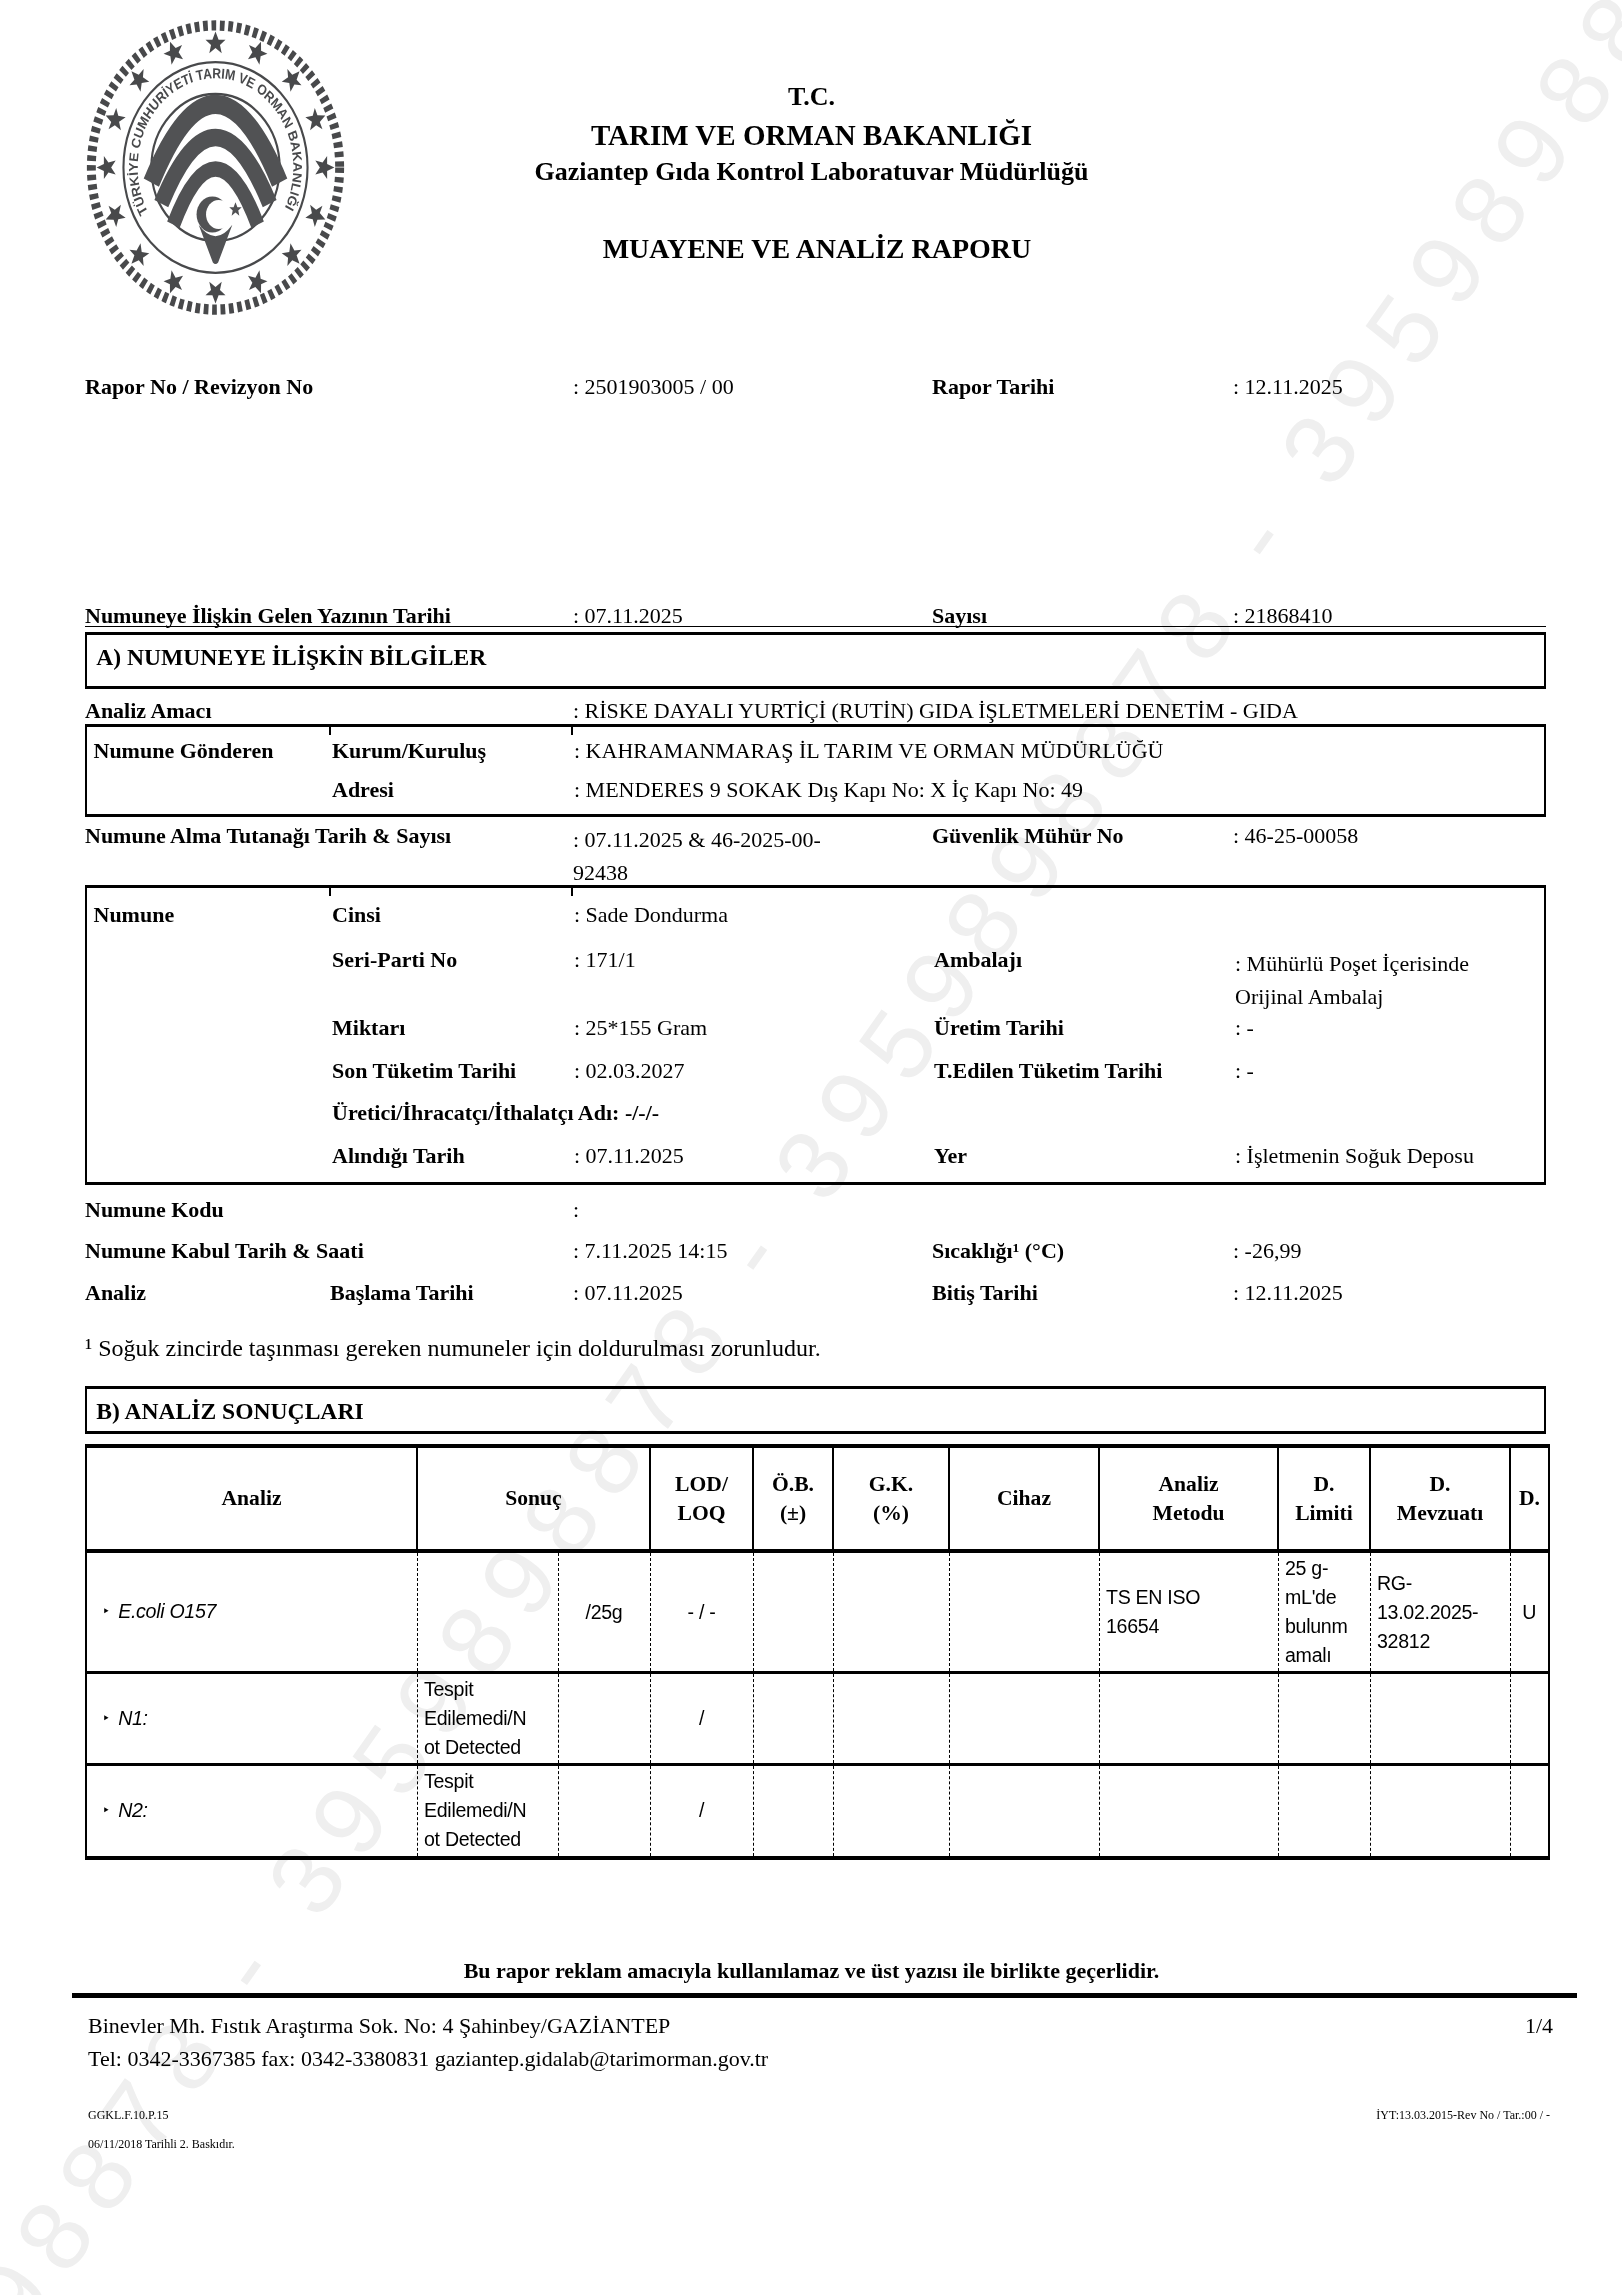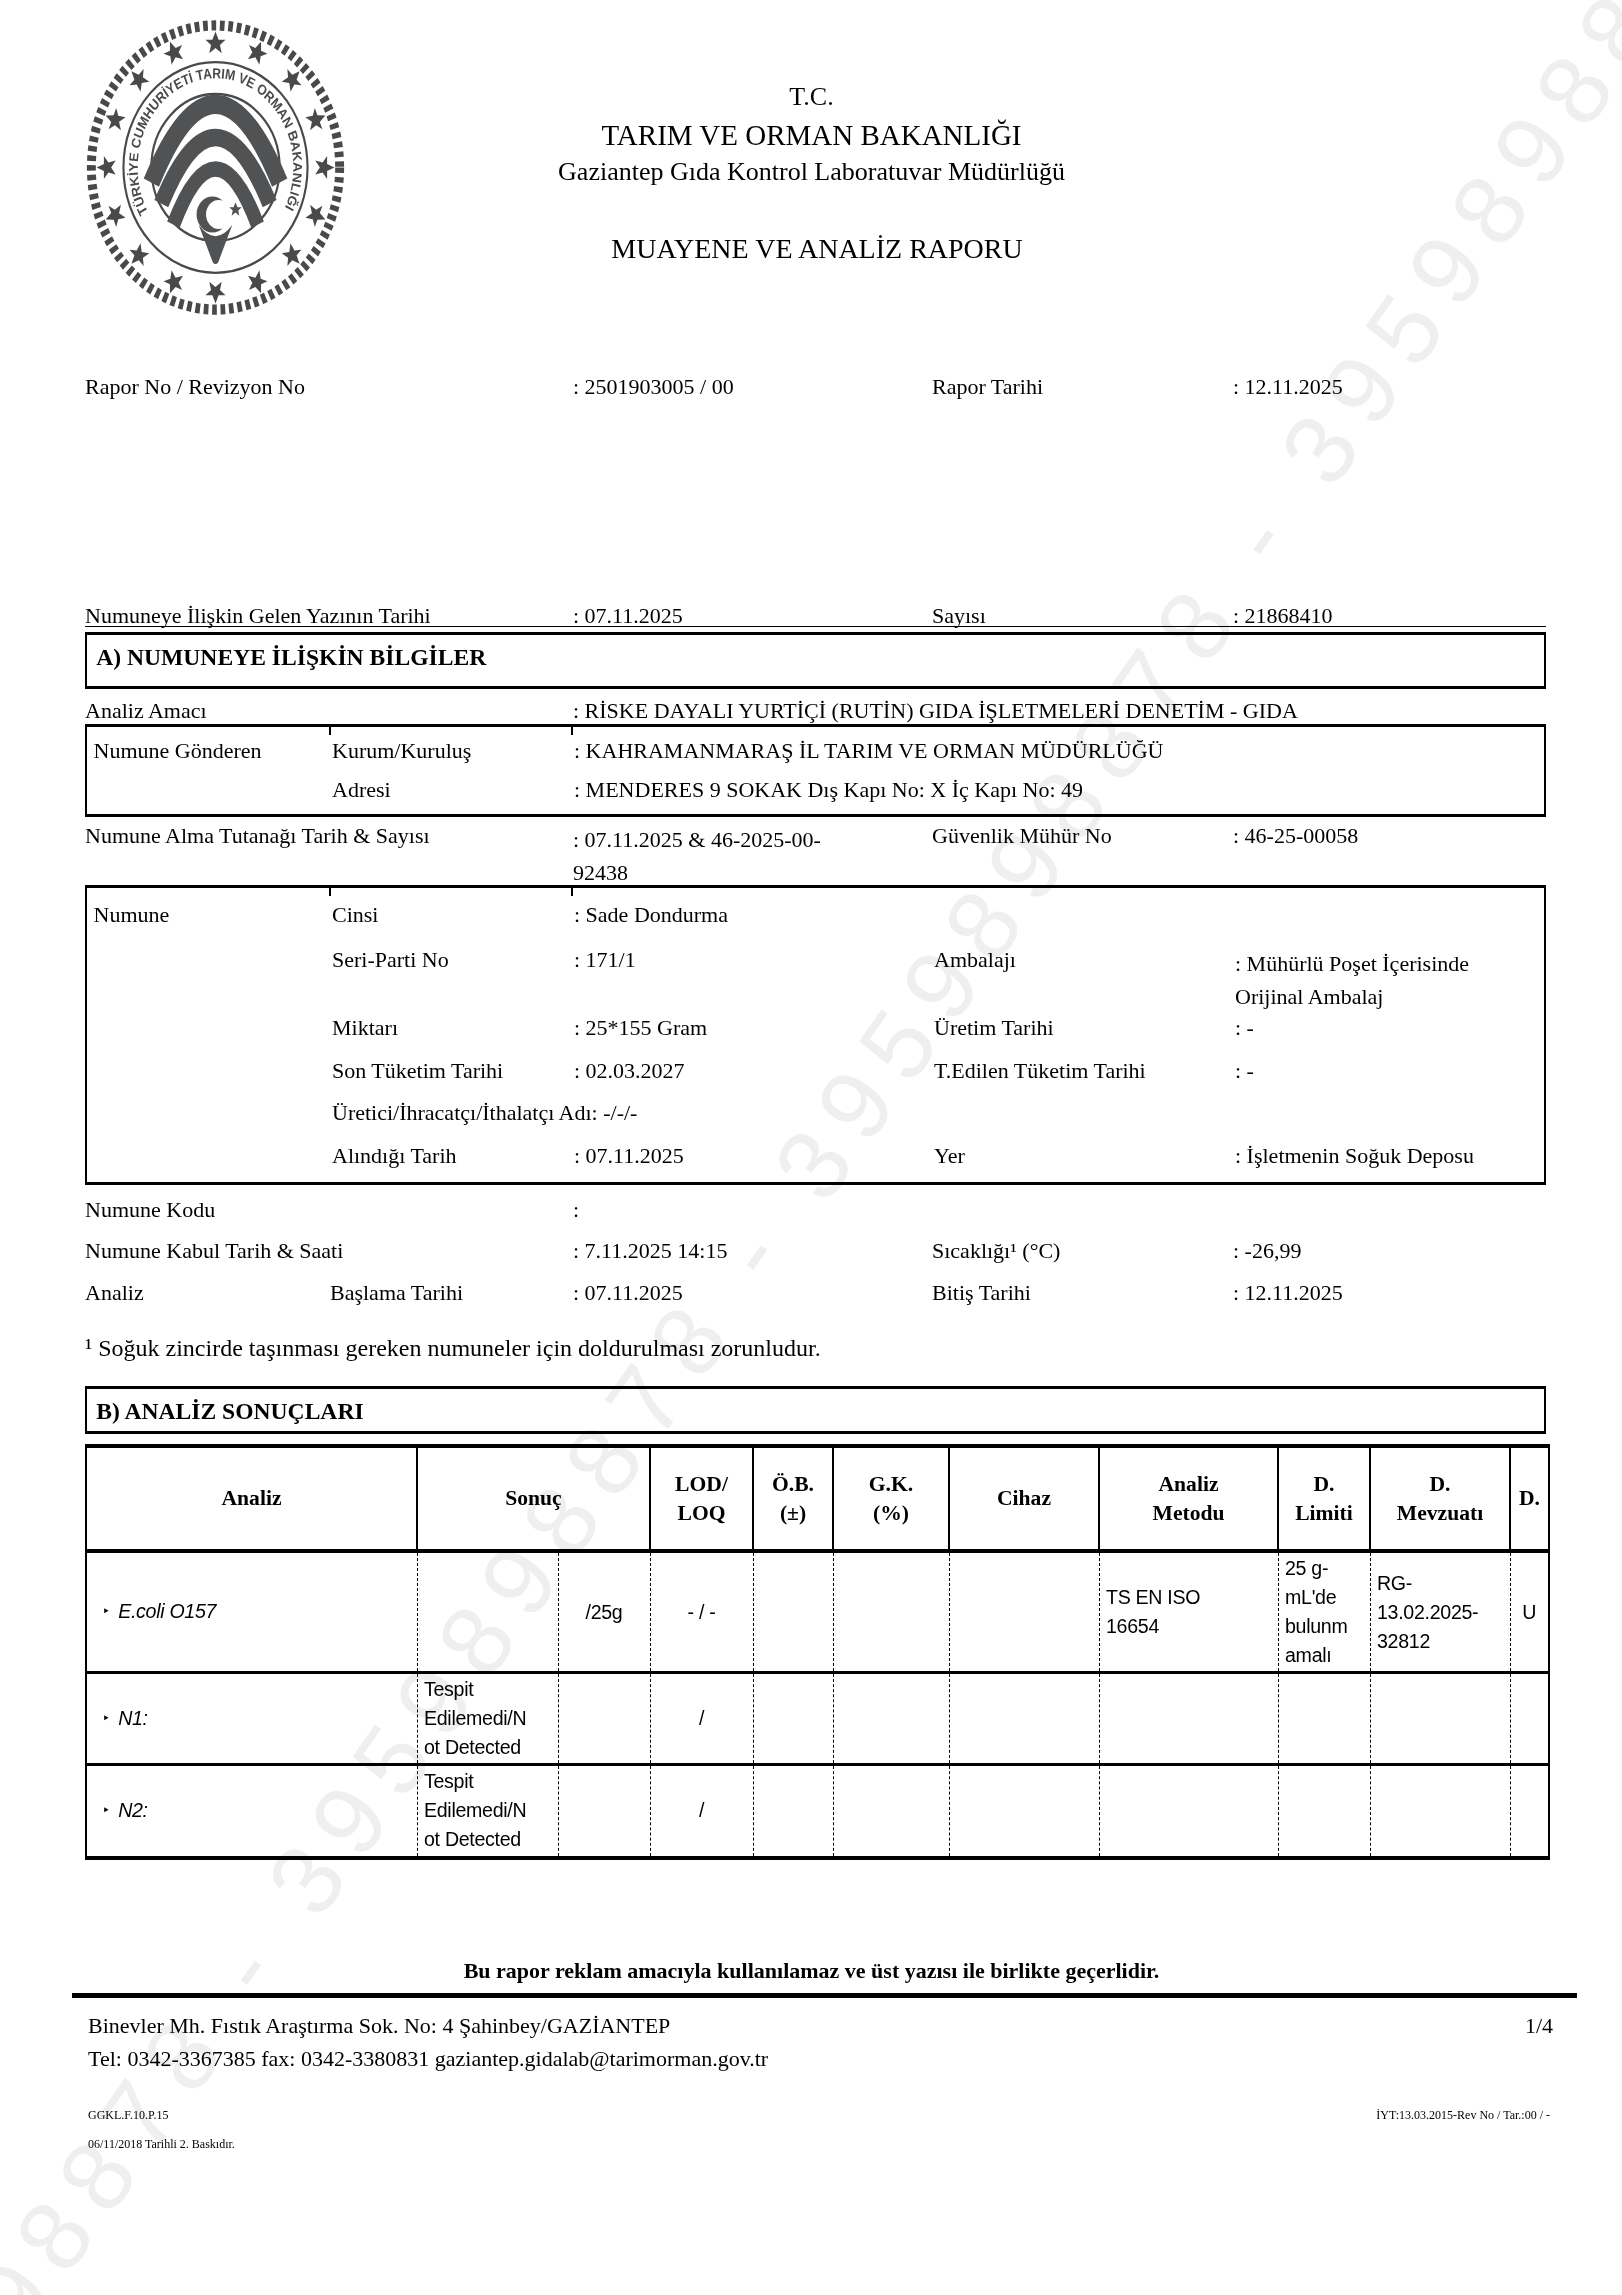--- a/index.html
+++ b/index.html
@@ -5,21 +5,21 @@
   html,body{margin:0;padding:0;background:#888;}
   .page{position:relative;width:1623px;height:2295px;background:#ffffff;overflow:hidden;
         font-family:"Liberation Serif",serif;color:#000;}
   
   .wm{position:absolute;left:-262px;top:2585px;transform:rotate(-54.7deg);transform-origin:0 0;
       font-family:"Liberation Sans",sans-serif;font-size:99px;letter-spacing:18.3px;
       color:#efefef;white-space:nowrap;}
   
   .row{position:absolute;left:0;width:1623px;height:33px;}
   .row span{position:absolute;top:0;white-space:nowrap;}
-  .lbl{font-weight:normal;font-size:22px;}
+  .lbl{font-weight:bold;font-size:22px;}
   .val{font-size:22px;}
   .pre{white-space:pre-line !important;line-height:33px;}
   .c1{left:85px}.c2{left:330px}.c3{left:573px}.c4{left:932px}.c5{left:1233px}
   
   .box{position:absolute;left:85px;width:1461px;border:2px solid #000;
        border-top-width:3.9px;border-bottom-width:3.9px;box-sizing:border-box;background:transparent;}
   .sec-title{position:absolute;left:9.2px;top:9.2px;font-weight:bold;font-size:23.6px;white-space:nowrap;}
   .box .brow{position:absolute;left:0;width:100%;height:33px;}
   .box .brow span{position:absolute;top:0;white-space:nowrap;}
   .r1{left:6.5px}.r2{left:245px}.r3{left:487px}.r4{left:847px}.r5{left:1148px}

